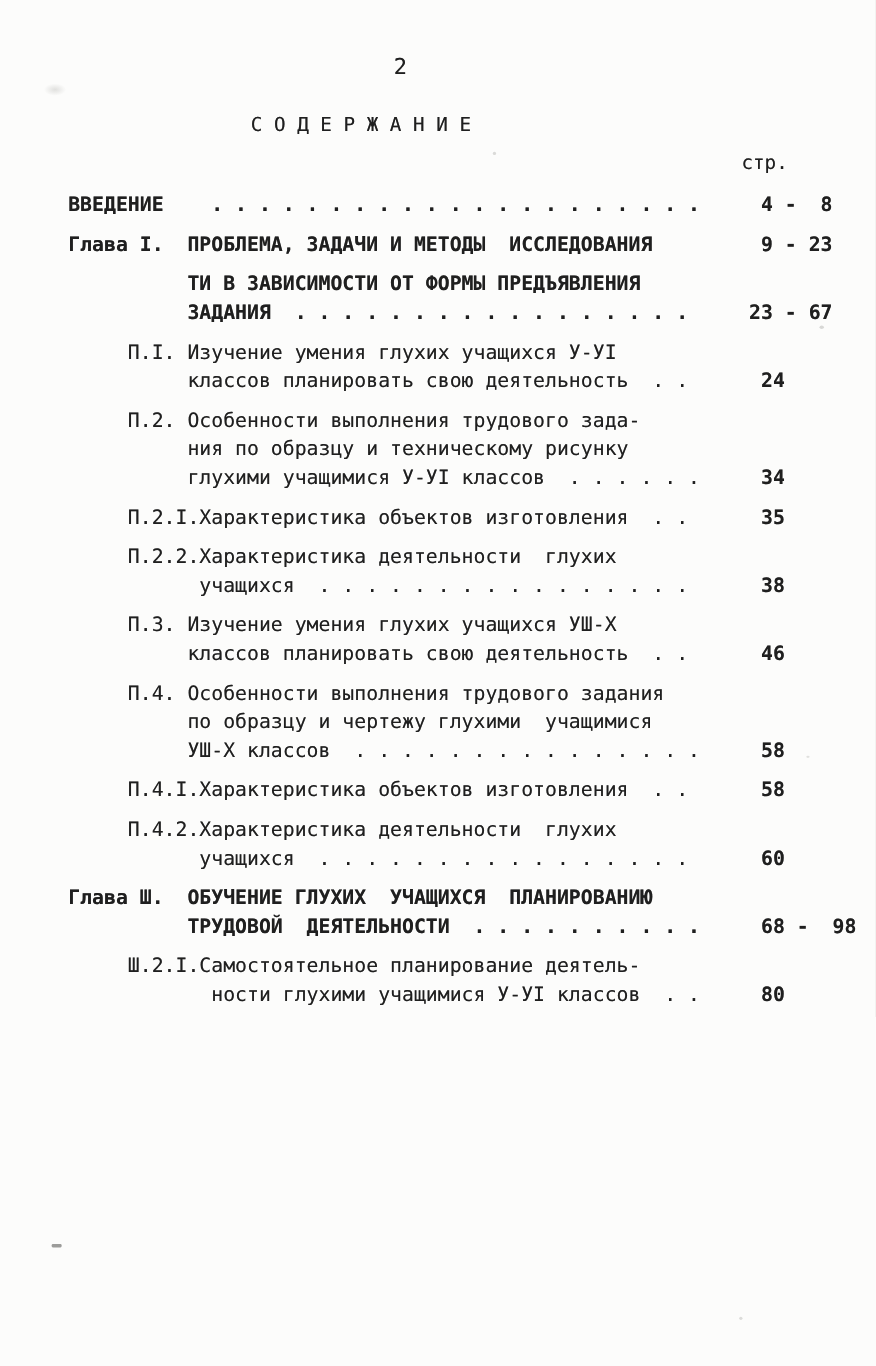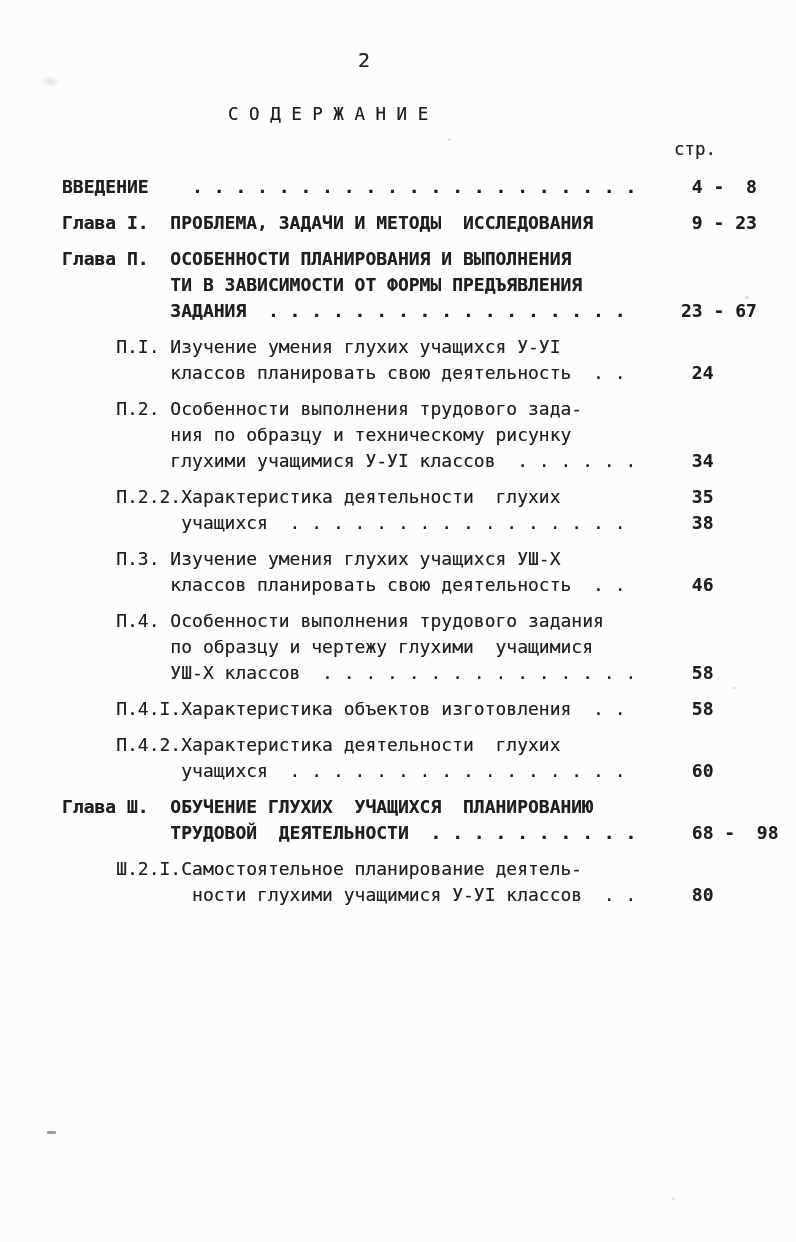--- a/index.html
+++ b/index.html
@@ -74,38 +74,37 @@
 
     <div class="entry">
       <div class="ln b"><span>ВВЕДЕНИЕ    . . . . . . . . . . . . . . . . . . . . .</span><span class="pg"> 4 -  8</span></div>
     </div>
 
     <div class="entry">
       <div class="ln b"><span>Глава I.  ПРОБЛЕМА, ЗАДАЧИ И МЕТОДЫ  ИССЛЕДОВАНИЯ</span><span class="pg"> 9 - 23</span></div>
     </div>
 
     <div class="entry">
-      <div class="ln b"><span>Глава П.  ОСОБЕННОСТИ ПЛАНИРОВАНИЯ И ВЫПОЛНЕНИЯ</span></div>
       <div class="ln b"><span>          ТИ В ЗАВИСИМОСТИ ОТ ФОРМЫ ПРЕДЪЯВЛЕНИЯ</span></div>
       <div class="ln b"><span>          ЗАДАНИЯ  . . . . . . . . . . . . . . . . .</span><span class="pg">23 - 67</span></div>
     </div>
 
     <div class="entry">
       <div class="ln"><span>     П.I. Изучение умения глухих учащихся У-УI</span></div>
       <div class="ln"><span>          классов планировать свою деятельность  . .</span><span class="pg"> 24</span></div>
     </div>
 
     <div class="entry">
       <div class="ln"><span>     П.2. Особенности выполнения трудового зада-</span></div>
       <div class="ln"><span>          ния по образцу и техническому рисунку</span></div>
       <div class="ln"><span>          глухими учащимися У-УI классов  . . . . . .</span><span class="pg"> 34</span></div>
     </div>
 
     <div class="entry">
-      <div class="ln"><span class="pg"> 35</span></div>
+      <div class="ln"><span>     П.2.I.Характеристика объектов изготовления  . .</span><span class="pg"> 35</span></div>
     </div>
 
     <div class="entry">
       <div class="ln"><span>     П.2.2.Характеристика деятельности  глухих</span></div>
       <div class="ln"><span>           учащихся  . . . . . . . . . . . . . . . .</span><span class="pg"> 38</span></div>
     </div>
 
     <div class="entry">
       <div class="ln"><span>     П.3. Изучение умения глухих учащихся УШ-Х</span></div>
       <div class="ln"><span>          классов планировать свою деятельность  . .</span><span class="pg"> 46</span></div>

